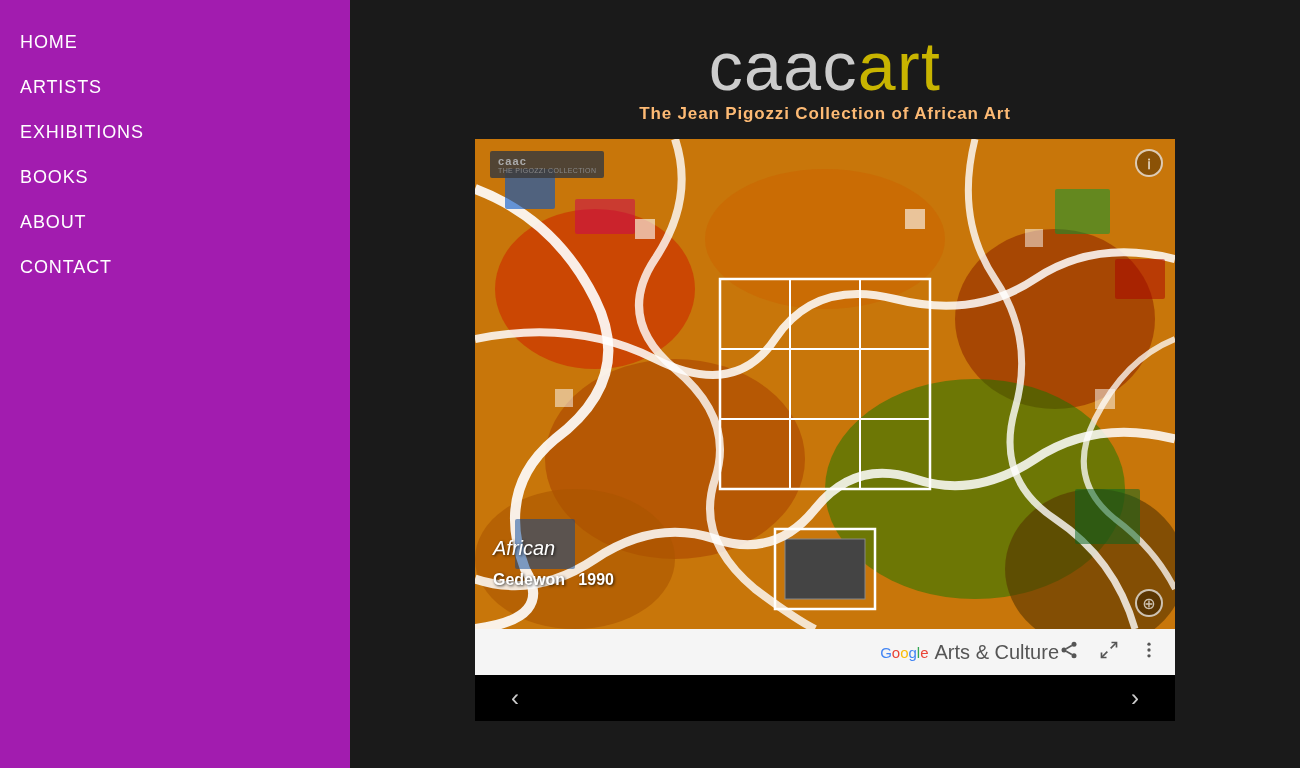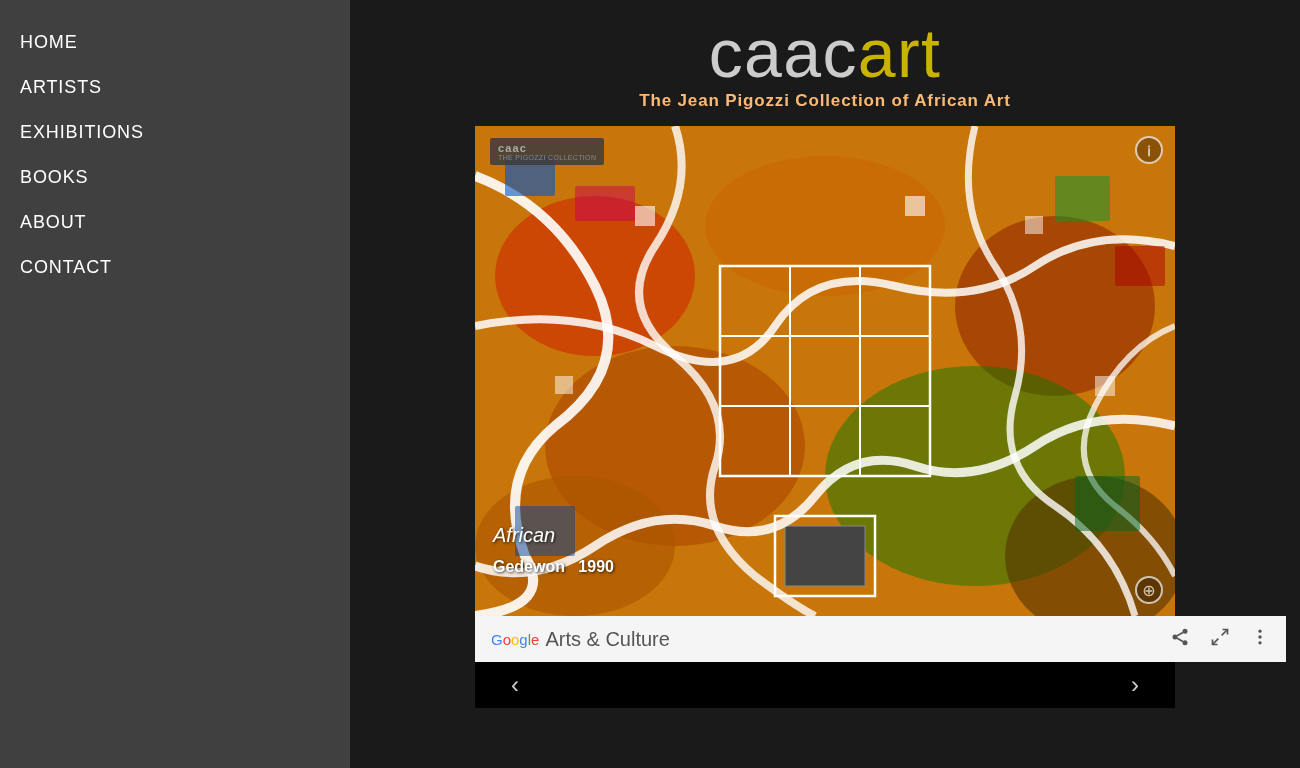--- a/index.html
+++ b/index.html
@@ -18,21 +18,21 @@
       display: flex;
       width: 1300px;
       height: 768px;
       position: relative;
     }
 
     
     .sidebar {
       width: 350px;
       min-width: 350px;
-      background-color: #404040;
+      background-color: #a21caf;
       display: flex;
       flex-direction: column;
       padding-top: 20px;
       padding-left: 20px;
     }
 
     .nav-item {
       color: #ffffff;
       font-size: 18px;
       font-weight: 400;
@@ -41,21 +41,21 @@
       cursor: pointer;
       text-transform: uppercase;
     }
 
     
     .main-content {
       flex: 1;
       display: flex;
       flex-direction: column;
       align-items: center;
-      padding-top: 19px;
+      padding-top: 32px;
       position: relative;
     }
 
     
     .logo-area {
       display: flex;
       flex-direction: column;
       align-items: center;
       margin-bottom: 15px;
     }
@@ -221,27 +221,27 @@
 
     .caption-details {
       font-size: 16px;
       font-weight: 700;
       text-shadow: 1px 1px 3px rgba(0,0,0,0.8);
       margin-top: 11px;
     }
 
     
     .gac-bar {
-      width: 811px;
+      width: 700px;
       height: 46px;
       background: #f5f5f5;
       display: flex;
       align-items: center;
       padding: 0 16px;
-      justify-content: space-between;
+      justify-content: flex-end;
     }
 
     .gac-logo {
       display: flex;
       align-items: center;
       gap: 6px;
     }
 
     .gac-google {
       font-size: 15px;

